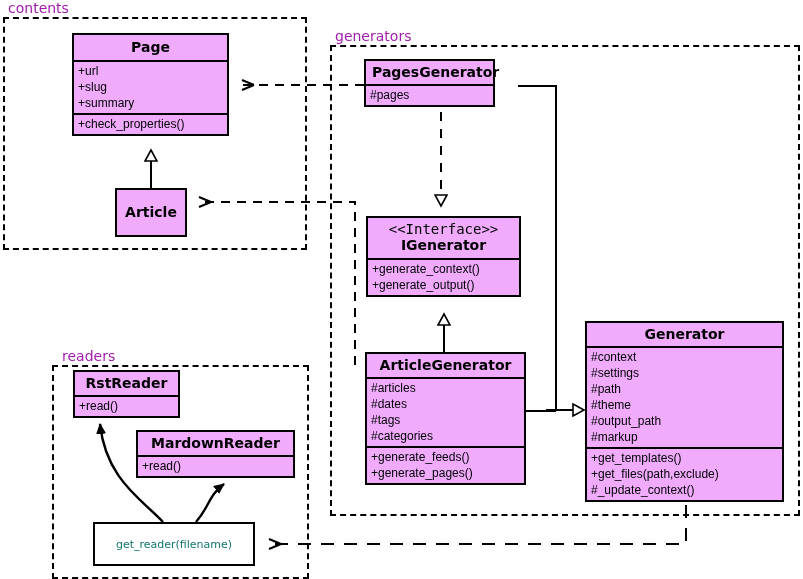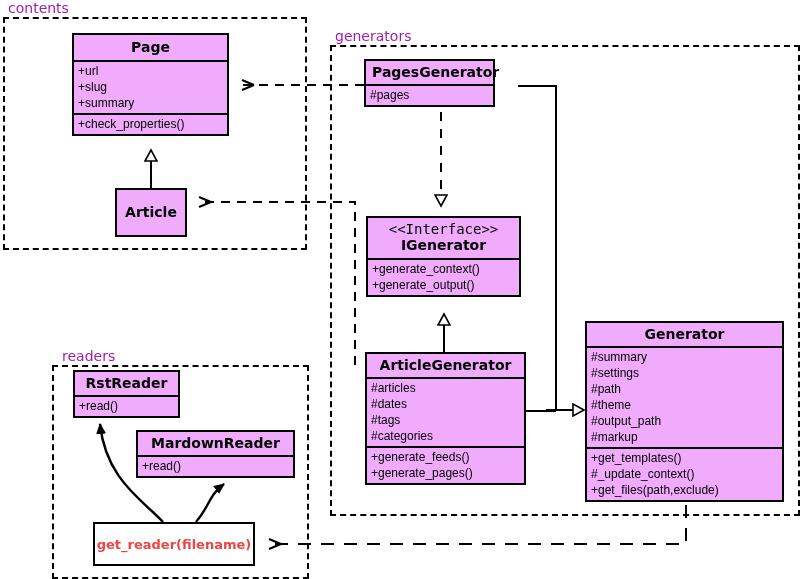--- a/index.html
+++ b/index.html
@@ -39,21 +39,21 @@
   }
   .cls .sec div {
     font-family:Liberation Sans, sans-serif;
     font-size:12px; line-height:16px; color:#000; white-space:pre;
   }
   .plainbox {
     position:absolute; box-sizing:border-box; border:2px solid #000;
     background:#fff; display:flex; align-items:center; justify-content:center;
   }
   .plainbox span {
-    font-family:"DejaVu Sans", sans-serif; font-size:13px; color:#ef4444;font-weight:bold;
+    font-family:"DejaVu Sans", sans-serif; font-size:11px; color:#0f766e;
   }
   svg.overlay {
     position:absolute; left:0; top:0; width:803px; height:579px;
     pointer-events:none;
   }
 </style>
 </head>
 <body>
 
 <div id="canvas">
@@ -172,31 +172,31 @@
     </div>
     <div class="sec">
       <div>+generate_feeds()</div>
       <div>+generate_pages()</div>
     </div>
   </div>
 
   <div class="cls" style="left:585px; top:321px; width:199px;">
     <div class="name" style="padding:3px 6px;">Generator</div>
     <div class="sec">
-      <div>#summary</div>
+      <div>#context</div>
       <div>#settings</div>
       <div>#path</div>
       <div>#theme</div>
       <div>#output_path</div>
       <div>#markup</div>
     </div>
     <div class="sec">
       <div>+get_templates()</div>
+      <div>+get_files(path,exclude)</div>
       <div>#_update_context()</div>
-      <div>+get_files(path,exclude)</div>
     </div>
   </div>
 
   <div class="cls" style="left:73px; top:370px; width:107px;">
     <div class="name" style="padding:3px 6px;">RstReader</div>
     <div class="sec">
       <div>+read()</div>
     </div>
   </div>
 

